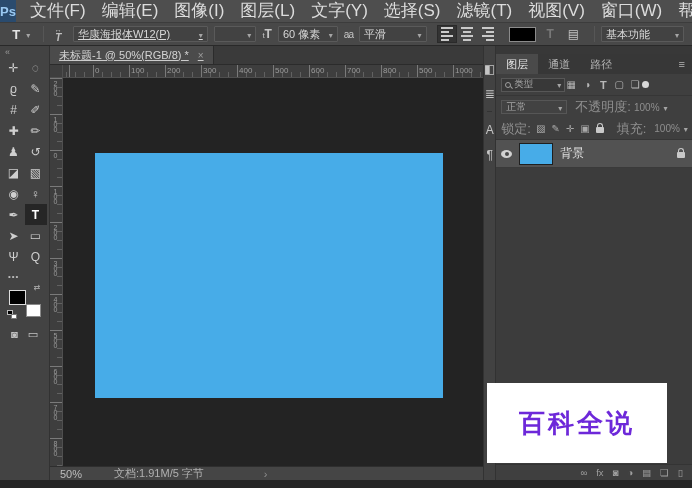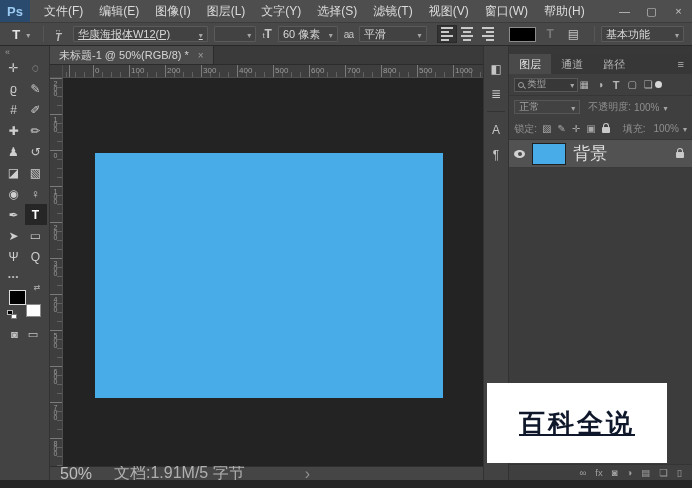--- a/index.html
+++ b/index.html
@@ -6,21 +6,21 @@
   html,body { background:#1a1a1a; }
   .app {
     position:relative; width:692px; height:488px; overflow:hidden;
     font-family:"Liberation Sans","DejaVu Sans",sans-serif;
     background:#262626; color:#ccc; user-select:none;padding-left:37px;
   }
   
   .menubar { position:absolute; left:0; top:0; right:0; height:22px; background:#4e4e4e; display:flex; align-items:center; }
   .pslogo { width:30px; height:22px; background:#2a4b6e; color:#9ac9f2; font-weight:bold; font-size:13px; display:flex; align-items:center; justify-content:center; }
   #menu-items { display:flex; margin-left:6px; }
-  .menuitem { padding:0 8px; font-size:12px; color:#dcdcdc; line-height:22px; white-space:nowrap; }
+  .menuitem { padding:0 8px; font-size:17px; color:#dcdcdc; line-height:22px; white-space:nowrap; }
   #win-controls { margin-left:auto; display:flex; }
   .winbtn { width:27px; text-align:center; color:#c9c9c9; font-size:11px; line-height:22px; }
   
   .optionsbar { position:absolute; top:22px; left:0; right:0; height:24px; background:#484848;
     border-top:1px solid #3c3c3c; border-bottom:1px solid #292929; display:flex; align-items:center;
     padding:0 6px; gap:6px; font-size:11px; color:#c9c9c9; }
   .opt-tool { display:flex; align-items:center; gap:2px; width:32px; justify-content:center; }
   .opt-tool b { font-size:13px; color:#e3e3e3; }
   .vdiv { width:1px; height:16px; background:#3a3a3a; border-right:1px solid #565656; }
   .orient { display:inline-flex; flex-direction:column; align-items:center; line-height:1; color:#c0c0c0; width:18px; }
@@ -54,41 +54,41 @@
   .swatches { position:relative; width:38px; height:36px; margin:2px auto 0; }
   .fgsw { position:absolute; left:3px; top:6px; width:17px; height:15px; border:1px solid #dedede; }
   .bgsw { position:absolute; right:3px; bottom:3px; width:15px; height:13px; border:1px solid #8a8a8a; }
   .swapsw { position:absolute; right:3px; top:0; color:#b5b5b5; font-size:8px; line-height:8px; }
   .minisw { position:absolute; left:1px; bottom:1px; width:10px; height:9px; }
   .minisw .mf { position:absolute; left:0; top:0; width:6px; height:5px; background:#000; border:1px solid #bbb; }
   .minisw .mb { position:absolute; right:0; bottom:0; width:6px; height:5px; background:#fff; border:1px solid #777; }
   #tb-bottom { display:flex; gap:10px; justify-content:center; margin-top:8px; color:#c3c3c3; font-size:11px; }
   
   .docwrap { flex:1; min-width:0; display:flex; flex-direction:column; }
-  .tabbar { height:19px; background:#3a3a3a; display:flex; border-bottom:1px solid #2b2b2b; }
+  .tabbar { height:19px; background:#3a3a3a; display:flex; border-bottom:1px solid #2b2b2b;text-decoration:underline; }
   .doctab { background:#4b4b4b; color:#d4d4d4; font-size:11px; display:flex; align-items:center; padding:0 9px; gap:9px; border-right:1px solid #2b2b2b; white-space:nowrap; }
   .tabclose { color:#9d9d9d; font-size:10px; }
   .canvasregion { flex:1; position:relative; background:#232323; overflow:hidden; }
   .rcorner { position:absolute; left:0; top:0; width:13px; height:13px; background:#3e3e3e; border-right:1px solid #4f4f4f; border-bottom:1px solid #4f4f4f; z-index:2; }
   .hruler { position:absolute; left:13px; top:0; right:0; height:13px; background:#3e3e3e; border-bottom:1px solid #4f4f4f;
     background-image:
       repeating-linear-gradient(90deg,#7a7a7a 0 1px,transparent 1px 36px),
       repeating-linear-gradient(90deg,#616161 0 1px,transparent 1px 9px);
     background-position:30px 0, 3px bottom; background-size:auto 100%, auto 5px;
     background-repeat:repeat, no-repeat; }
   .hlabel { position:absolute; top:1px; font-size:8px; color:#9b9b9b; }
   .vruler { position:absolute; left:0; top:13px; bottom:0; width:13px; background:#3e3e3e; border-right:1px solid #4f4f4f;
     background-image:
       repeating-linear-gradient(180deg,#7a7a7a 0 1px,transparent 1px 36px),
       repeating-linear-gradient(180deg,#616161 0 1px,transparent 1px 9px);
     background-position:0 0, right 0; background-size:100% auto, 5px auto;
     background-repeat:repeat, no-repeat; }
   .vlabel { position:absolute; left:2px; font-size:7px; color:#9b9b9b; writing-mode:vertical-rl; text-orientation:upright; letter-spacing:-2px; }
   .artboard { position:absolute; left:45px; top:88px; width:348px; height:245px; }
-  .statusbar { height:14px; background:#454545; border-top:1px solid #2e2e2e; display:flex; align-items:center; font-size:16px; color:#bdbdbd; }
+  .statusbar { height:14px; background:#454545; border-top:1px solid #2e2e2e; display:flex; align-items:center; font-size:11px; color:#bdbdbd; }
   .statzoom { padding-left:10px; width:38px; }
   .statinfo { margin-left:26px; color:#b0b0b0; }
   .statchev { margin-left:60px; color:#8f8f8f; }
   
   .rightside { width:209px; display:flex; }
   .iconstrip { width:27px; background:#424242; border-left:1px solid #323232; border-right:1px solid #323232; padding-top:10px; }
   .stripicon { height:25px; display:flex; align-items:center; justify-content:center; color:#c5c5c5; font-size:12px; }
   .stripdiv { height:1px; background:#333; margin:5px 3px; }
   .panel { flex:1; background:#3f3f3f; display:flex; flex-direction:column; position:relative; }
   .panel-topgap { height:8px; background:#383838; }
@@ -100,32 +100,32 @@
   .searchbox { width:64px; height:14px; background:#383838; border:1px solid #575757; display:flex; align-items:center; gap:3px; padding:0 3px; color:#a6a6a6; font-size:9.5px; }
   .mag { width:6px; height:6px; border:1px solid #9e9e9e; border-radius:50%; position:relative; flex:none; }
   .mag::after { content:""; position:absolute; width:3px; height:1px; background:#9e9e9e; right:-3px; bottom:-1px; transform:rotate(45deg); }
   .searchbox .chev { margin-left:auto; }
   #filter-icons { display:flex; gap:4px; align-items:center; }
   .ficon { color:#b8b8b8; font-size:10px; width:12px; text-align:center; }
   .ficon[data-name="filter-type-layers-icon"] { font-weight:bold; font-size:11px; }
   .fdot { width:7px; height:7px; border-radius:50%; background:#d8d8d8; margin-left:1px; }
   .blendrow { height:22px; display:flex; align-items:center; padding:0 5px; }
   .blendsel { width:66px; height:14px; background:#424242; border:1px solid #565656; display:flex; align-items:center; justify-content:space-between; padding:0 4px; color:#a8a8a8; font-size:10px; }
-  .dimlabel { color:#8f8f8f; font-size:10px; margin-left:8px; white-space:nowrap; }
+  .dimlabel { color:#8f8f8f; font-size:13px; margin-left:8px; white-space:nowrap; }
   .dimval { color:#8f8f8f; font-size:10px; margin-left:3px; display:flex; align-items:center; }
   .lockrow { height:22px; display:flex; align-items:center; padding:0 5px; gap:5px; border-bottom:1px solid #363636; }
   .licon { color:#a8a8a8; font-size:10px; }
   .padlock { position:relative; width:8px; height:6px; background:#c9c9c9; border-radius:1px; display:inline-block; margin-top:3px; }
   .padlock::before { content:""; position:absolute; left:1px; top:-4px; width:4px; height:4px; border:1px solid #c9c9c9; border-bottom:none; border-radius:3px 3px 0 0; }
   .layerlist { flex:1; background:#3c3c3c; }
   .layerrow { height:28px; display:flex; align-items:center; gap:7px; background:#525252; border-bottom:1px solid #3a3a3a; padding:0 8px 0 5px; }
   .eye { width:11px; height:8px; border-radius:50%; background:#d2d2d2; position:relative; flex:none; }
   .eye::after { content:""; position:absolute; left:3.5px; top:2px; width:4px; height:4px; border-radius:50%; background:#4a4a4a; }
   .thumb { width:34px; height:22px; border:1px solid #1f1f1f; flex:none; }
-  .lname { font-size:17px; color:#dedede; flex:1; }
+  .lname { font-size:12px; color:#dedede; flex:1; }
   .panelbottom { height:16px; border-top:1px solid #343434; background:#3f3f3f; display:flex; align-items:center; justify-content:flex-end; gap:9px; padding:0 10px; }
   .bicon { color:#9f9f9f; font-size:9.5px; line-height:16px; }
   
   .watermark { position:absolute; left:487px; top:383px; width:180px; height:80px; background:#fff; display:flex; flex-direction:column; align-items:center; justify-content:center; z-index:5; }
   .wm-title { font-size:26px; font-weight:bold; letter-spacing:3px; line-height:1.1; }
   .wm-sub { font-size:15px; color:#9c9c9c; margin-top:5px; letter-spacing:2px; }
   .bottomstrip { position:absolute; left:0; bottom:0; right:0; height:8px; background:#262626; }
 </style>
 </head>
 <body>
@@ -372,17 +372,17 @@
             <span class="bicon" data-name="adjustment-layer-icon">◑</span>
             <span class="bicon" data-name="new-group-icon">▤</span>
             <span class="bicon" data-name="new-layer-icon">❏</span>
             <span class="bicon" data-name="delete-layer-icon">▯</span>
           </div>
       </div>
     </div>
   </div>
 
   <div class="watermark" data-name="watermark">
-    <div class="wm-title" data-name="watermark-title" style="color: #0f172a; text-decoration: underline;">百科全说</div>
+    <div class="wm-title" data-name="watermark-title" style="color: #6d28d9;">百科全说</div>
   </div>
 
   <div class="bottomstrip" data-name="window-bottom-edge"></div>
 </div>
 
 </body></html>

